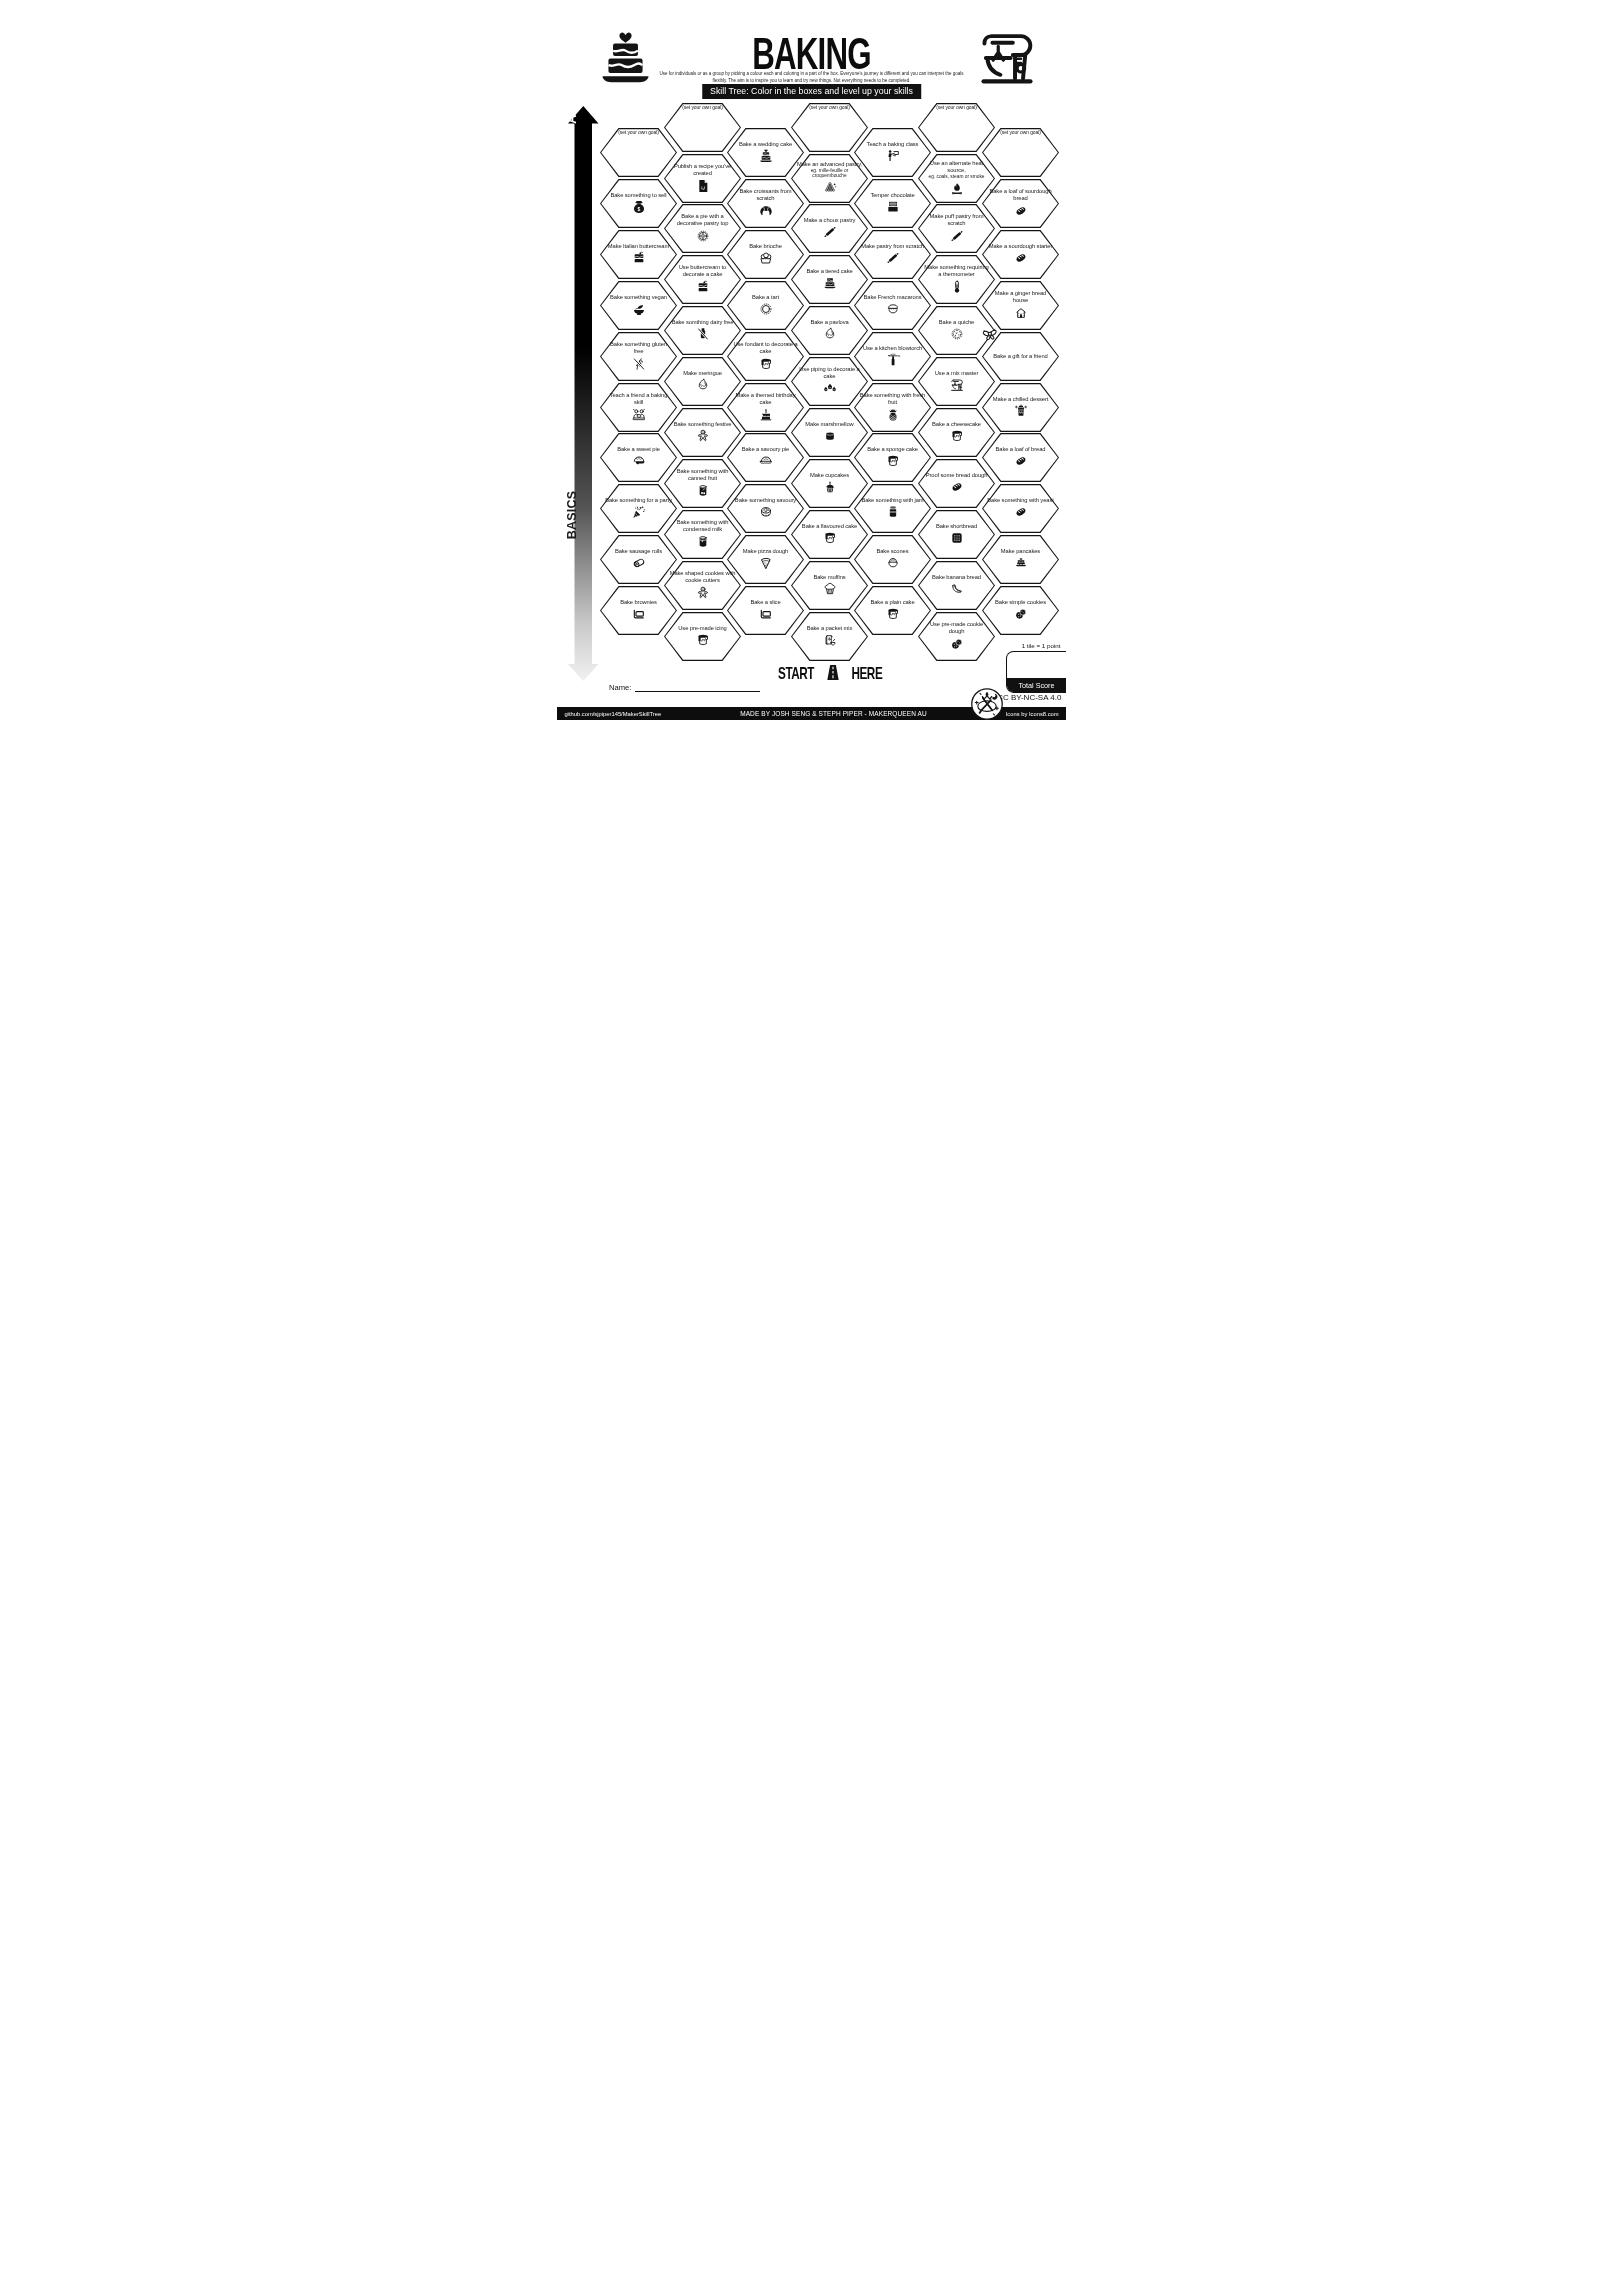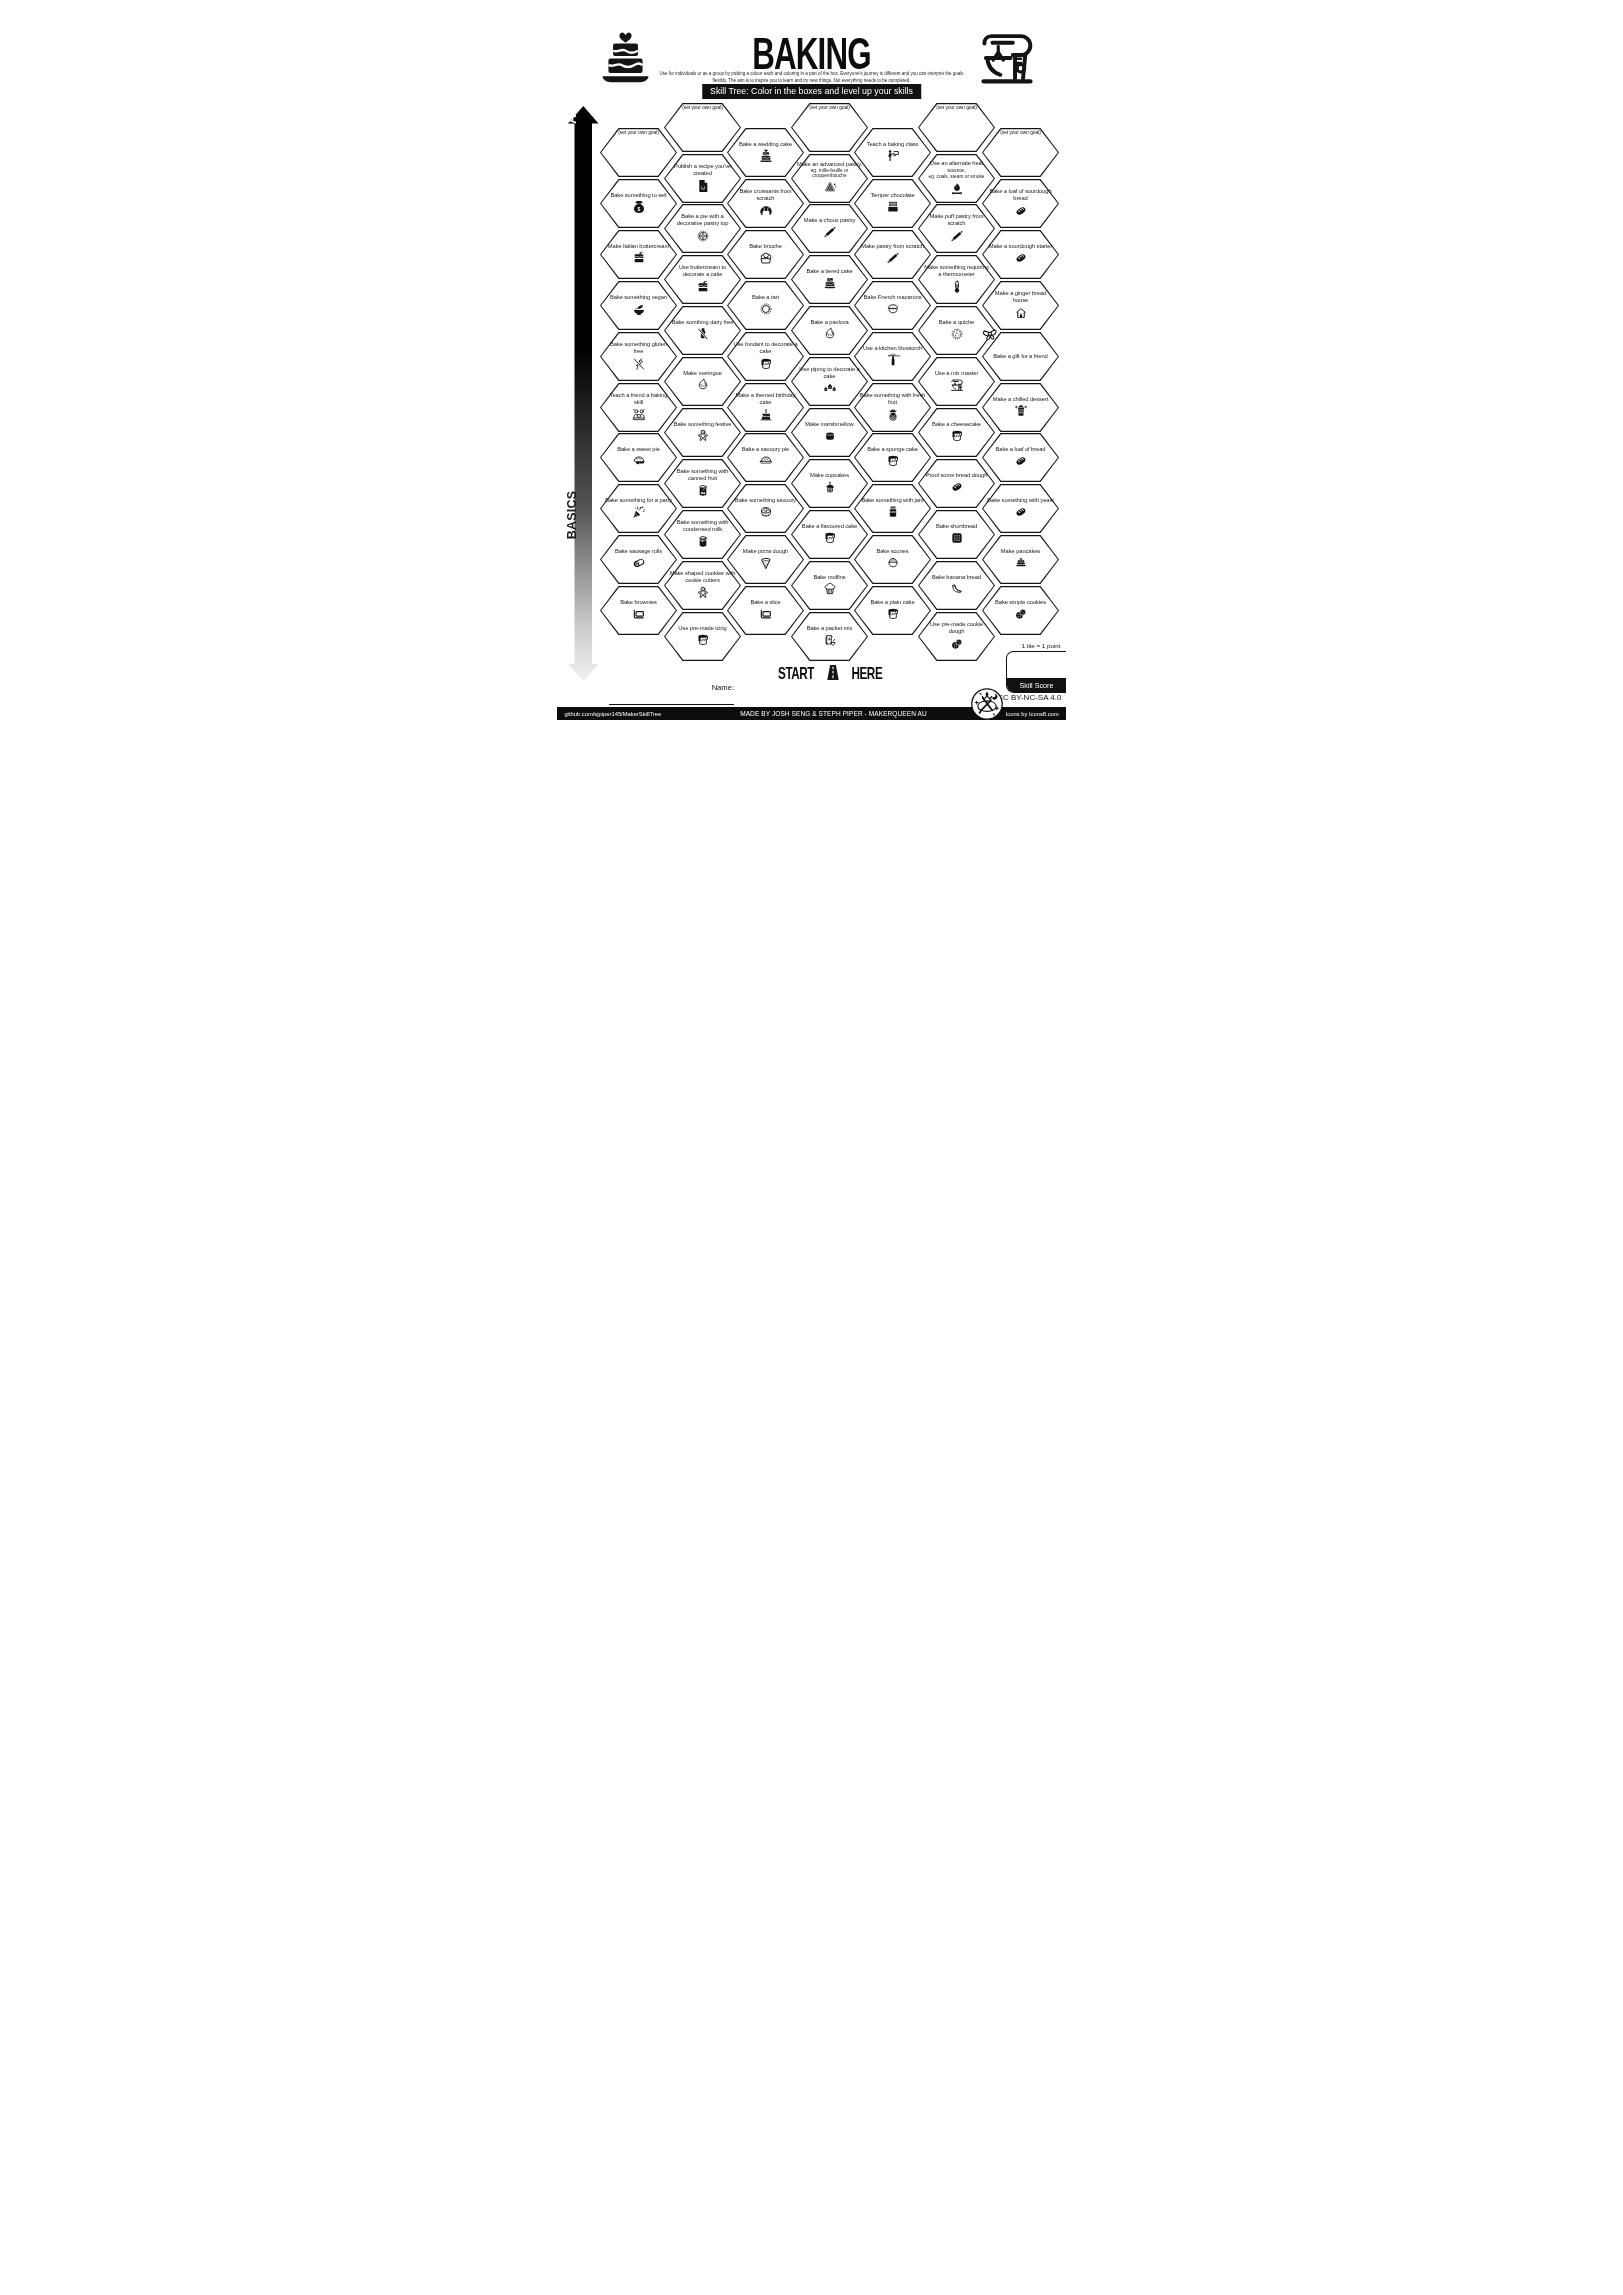--- a/index.html
+++ b/index.html
@@ -36,21 +36,21 @@
   .goal .tlabel{font-size:5px;}
   .icon{flex:0 0 auto;}
   .icon svg{width:16px;height:16px;display:block;}
   .tile .bow{position:absolute;left:-5.6px;top:-7.9px;width:28px;height:22px;transform:rotate(-6deg);}
   .bow svg{width:100%;height:100%;}
   
   .start-here{position:absolute;left:199px;top:662px;width:148px;display:flex;align-items:center;justify-content:center;gap:4px;}
   .start-word{font-weight:800;font-size:14.3px;letter-spacing:-0.5px;display:inline-block;transform:scale(.82,1.12);color:#0c0c0c;}
   .road-icon svg{width:22px;height:21px;display:block;}
   
-  .name-row{position:absolute;left:52px;top:683px;display:flex;align-items:flex-end;gap:3.7px;font-size:7.6px;color:#111;flex-direction:column;}
+  .name-row{position:absolute;left:52px;top:683px;display:flex;align-items:flex-end;gap:3.7px;font-size:7.6px;color:#111;}
   .name-line{width:125px;border-bottom:0.9px solid #111;height:8.3px;}
   .tile-note{position:absolute;right:5.6px;top:642px;font-size:6.2px;color:#111;}
   .score-box{position:absolute;left:449px;right:0;top:651px;height:40px;border:1.4px solid #111;border-right:none;
       border-radius:7.4px 0 0 7.4px;overflow:hidden;background:#fff;}
   .score-band{position:absolute;left:0;right:0;bottom:0;height:14px;background:#111;color:#fff;
       display:flex;align-items:center;justify-content:center;font-size:7.2px;}
   .license{position:absolute;right:4.6px;top:693px;font-size:8px;color:#111;}
   .mq-logo{position:absolute;left:413px;top:687px;width:34px;height:34px;z-index:5;}
   .mq-logo svg{width:100%;height:100%;}
   
@@ -1210,21 +1210,21 @@
     <span class="start-word">HERE</span>
   </div>
 
   <div class="name-row">
     <span>Name:</span>
     <span class="name-line"></span>
   </div>
 
   <div class="tile-note">1 tile = 1 point</div>
   <div class="score-box">
-    <div class="score-band">Skill Score</div>
+    <div class="score-band">Total Score</div>
   </div>
 
   <div class="mq-logo"><svg viewBox="0 0 48 48">
         <circle cx="24" cy="24" r="21.5" fill="#fff" stroke="#141414" stroke-width="1.8"></circle>
         <ellipse cx="24" cy="27" rx="13" ry="7.5" stroke="#141414" stroke-width="1.6" fill="none"></ellipse>
         <path d="M14.5 34.5l15-16M18 15.5l13.5 17.5" stroke-width="2.4" stroke="#141414" fill="none" stroke-linecap="round" stroke-linejoin="round"></path>
         <path d="M31.5 16.5a4.2 4.2 0 1 0 3-7l1.8 2.6-1.4 2.2-3-.6z" fill="#141414"></path>
         <path fill="#141414" d="M12.5 35.5l4.5-2-2.6 4.2c-1.2.8-2.7-.8-1.9-2.2z"></path>
         <path d="M17.5 13.5l2.4 3.6 4.1-4.6 4.1 4.6 2.4-3.6" stroke-width="1.8" stroke="#141414" fill="none" stroke-linecap="round" stroke-linejoin="round"></path>
         <path fill="#141414" d="M24 6.8c1.2 1.7 2 2.8 2 4a2 2 0 0 1-4 0c0-1.2.8-2.3 2-4z"></path>

